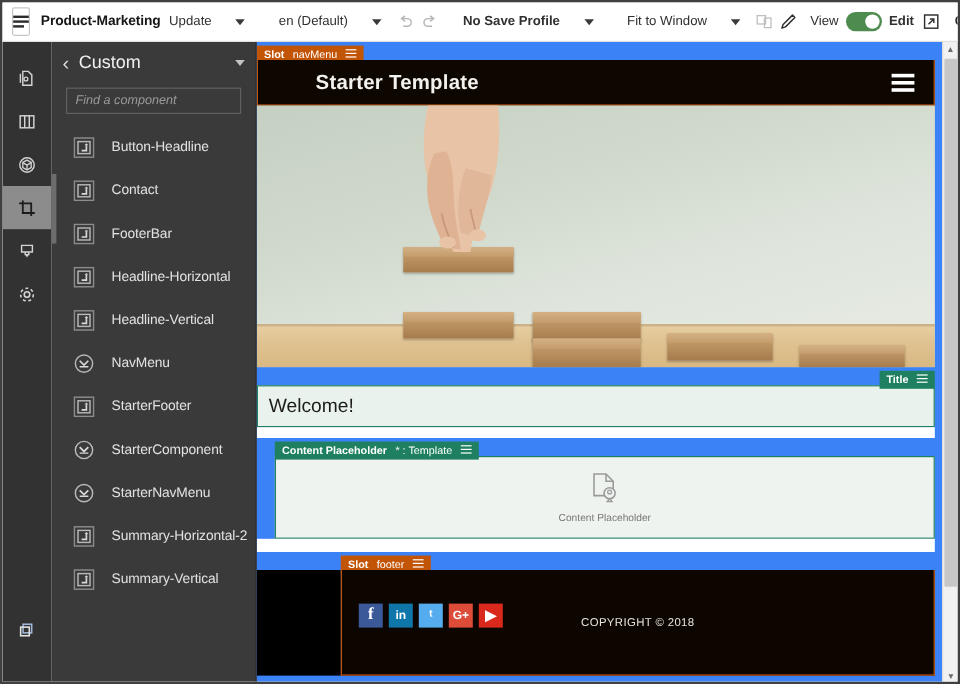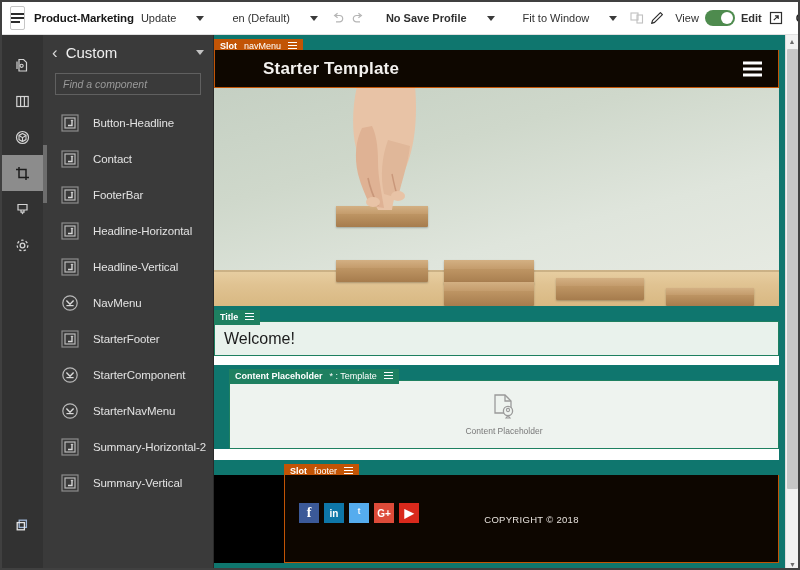--- a/index.html
+++ b/index.html
@@ -135,21 +135,21 @@
 
   
   .panel-scroll {
     position:absolute; left: 0px; top: 110px; width: 4px; height: 58px;
     background: #6d6d6d;
   }
 
   
   .canvas {
     position:absolute; left: 212px; top: 33px; width: 573px; height: 536px;
-    background: #0f766e; overflow: hidden;
+    background: #3b82f6; overflow: hidden;
   }
   .page {
     position: relative; width: 565px; margin: 0 auto 0 0;
     left: 0; top: 0;
   }
 
   
   .badge {
     display: inline-flex; align-items: center; gap: 7px;
     height: 15px; padding: 0 6px; font-size: 9px; color: #fff;
@@ -211,21 +211,21 @@
   }
   .blk:after{
     content:""; position:absolute; left:0; right:0; top:0; height:38%;
     background: linear-gradient(180deg,#d3b083,#c49c6c);
   }
   .hand {
     position:absolute; left: 118px; top: -6px; width: 92px; height: 128px;
   }
 
   
-  .title-strip { position:relative; height: 15px; }
+  .title-strip { position:relative; height: 15px; text-align: right; }
   .title-box {
     background: #e9f2ec; border: 1px solid #1e8060;
     height: 35px; display:flex; align-items:center; padding-left: 9px;
   }
   .title-text { font-size: 16px; color: #1c1c1c; }
 
   
   .cp-gap { height: 9px; background:#fff; }
   .cp-strip { position: relative; height: 15px; margin-left: 15px; }
   .cp-box {

